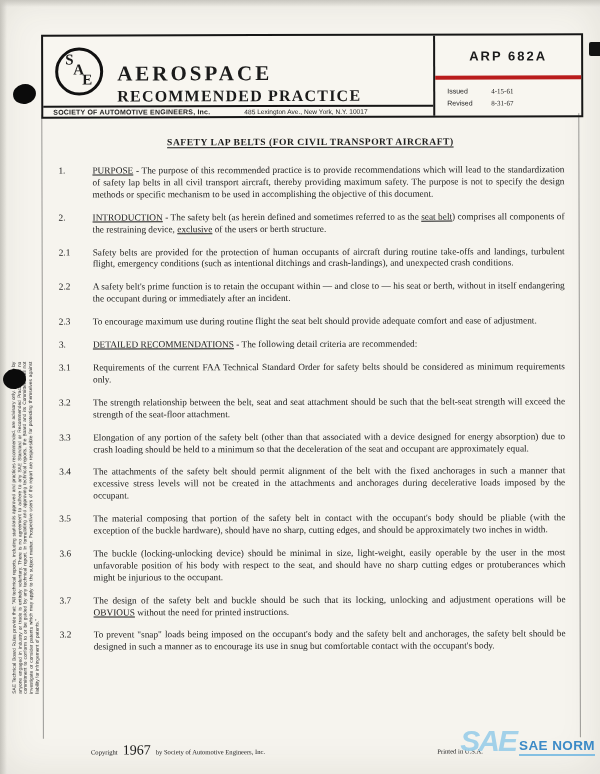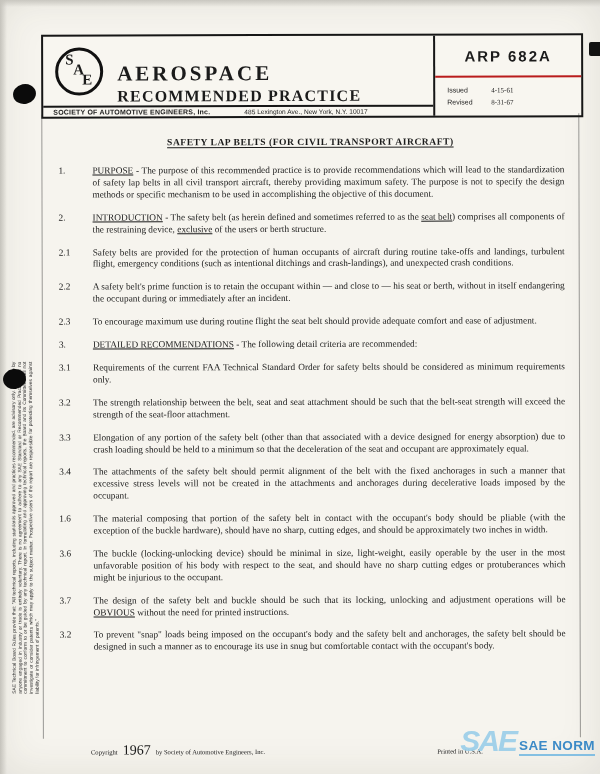--- a/index.html
+++ b/index.html
@@ -29,22 +29,22 @@
   .titles{display:flex;flex-direction:column;gap:1px;}
   .t1{font-size:21px;font-weight:bold;letter-spacing:3px;margin-top:25px;}
   .t2{font-size:16px;font-weight:bold;letter-spacing:1.2px;}
   .h-society{height:24px;border-top:2px solid #161616;display:flex;
     align-items:center;padding-left:10px;gap:34px;
     font-family:"Liberation Sans",sans-serif;}
   .society{font-size:7px;font-weight:bold;letter-spacing:0.2px;}
   .address{font-size:6.6px;color:#222;}
   .h-right{width:146px;border-left:2px solid #161616;display:flex;flex-direction:column;flex:none;}
   .h-arp{height:40px;display:flex;align-items:center;justify-content:center;
-    border-bottom:2px solid #b91c1c;font-family:"Liberation Sans",sans-serif;
-    font-size:15px;font-weight:bold;letter-spacing:2px;}
+    border-bottom:4px solid #b91c1c;font-family:"Liberation Sans",sans-serif;
+    font-size:13px;font-weight:bold;letter-spacing:2px;}
   .h-dates{flex:1;padding:4px 12px;display:flex;flex-direction:column;
     justify-content:center;gap:4px;font-size:7px;font-family:"Liberation Sans",sans-serif;color:#222;}
   .date-row{display:flex;}
   .date-label{width:44px;}
   .date-val{font-family:"Liberation Serif",serif;}
 
   
   .content{position:absolute;left:42px;top:114px;width:538px;height:624px;
     border-left:1px solid rgba(40,40,40,.45);border-right:1px solid rgba(40,40,40,.45);
     padding:0 14px;box-sizing:border-box;}
@@ -176,21 +176,21 @@
     <div class="sec-num">3.3</div>
     <div class="sec-text"><span>Elongation of any portion of the safety belt (other than that associated with a device designed for energy absorption) due to crash loading should be held to a minimum so that the deceleration of the seat and occupant are approximately equal.</span></div>
   </div>
 
   <div class="section">
     <div class="sec-num">3.4</div>
     <div class="sec-text"><span>The attachments of the safety belt should permit alignment of the belt with the fixed anchorages in such a manner that excessive stress levels will not be created in the attachments and anchorages during decelerative loads imposed by the occupant.</span></div>
   </div>
 
   <div class="section">
-    <div class="sec-num">1.6</div>
+    <div class="sec-num">3.5</div>
     <div class="sec-text"><span>The material composing that portion of the safety belt in contact with the occupant's body should be pliable (with the exception of the buckle hardware), should have no sharp, cutting edges, and should be approximately two inches in width.</span></div>
   </div>
 
   <div class="section">
     <div class="sec-num">3.6</div>
     <div class="sec-text"><span>The buckle (locking-unlocking device) should be minimal in size, light-weight, easily operable by the user in the most unfavorable position of his body with respect to the seat, and should have no sharp cutting edges or protuberances which might be injurious to the occupant.</span></div>
   </div>
 
   <div class="section">
     <div class="sec-num">3.7</div>

